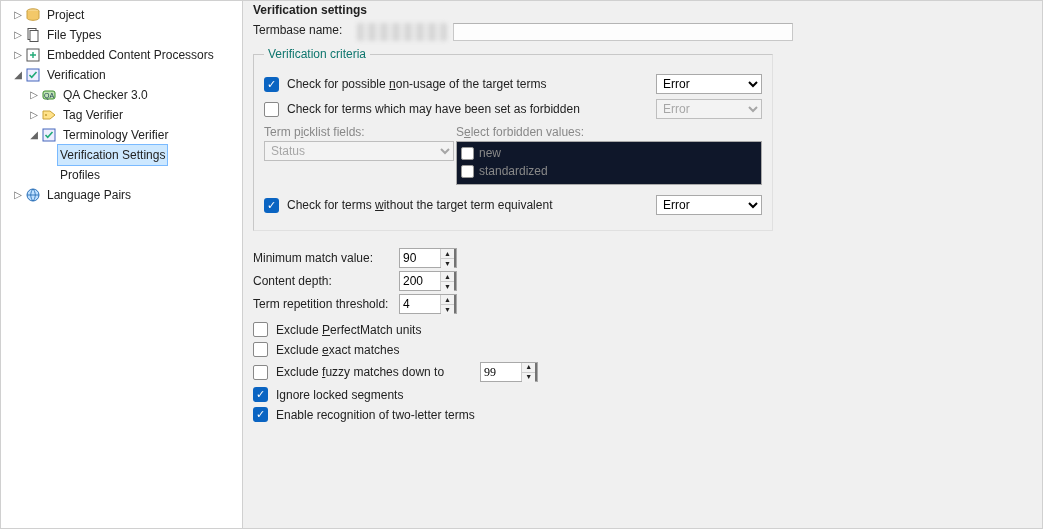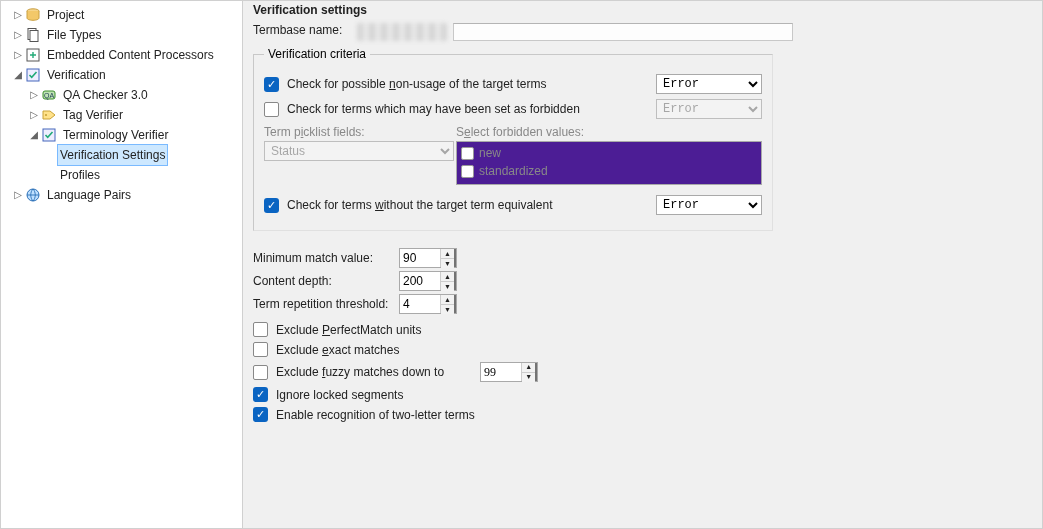--- a/index.html
+++ b/index.html
@@ -85,21 +85,21 @@
   fieldset.group {
     border:1px solid #c8c8c8;
     border-right-color:#e0e0e0;
     border-bottom-color:#e0e0e0;
     padding: 8px 10px 10px 10px;
     margin: 0 0 10px 0;
     width: 520px;
   }
   fieldset.group legend {
     padding: 0 4px;
-    color:#000000;
+    color:#0f766e;
   }
   .row-check {
     display:flex; align-items:center;
     margin: 5px 0;
   }
   .row-check .chk {
     width:15px;height:15px;margin-right:8px;
     display:inline-flex;align-items:center;justify-content:center;
     flex-shrink:0;
   }
@@ -108,36 +108,35 @@
   }
   .row-check .chk.checked {
     border:none; background:#0a64c2; border-radius:3px;
     color:#fff; font-size:11px; line-height:1;
   }
   .row-check .lbltext { flex:1; }
   .mnemonic { text-decoration: underline; }
   .sev-select {
     width:106px;
     margin-left:auto;
-    font-family:Liberation Mono, monospace;
   }
   select, input[type=text] {
     font: inherit;
     height:20px;
     border:1px solid #a9a9a9;
     background:#fff;
     padding:0 2px;
   }
   select[disabled] { color:#888; background:#f5f5f5; }
   .picklist-row { display:flex; gap:2px; margin-top:6px; }
   .picklist-col { flex:1; display:flex; flex-direction:column; }
   .picklist-col label { margin-bottom:2px; }
   .picklist-col .lbl-disabled { color:#888; }
   .forbidden-box {
-    border:1px solid #a9a9a9; background:#4c1d95;
+    border:1px solid #a9a9a9; background:#0f172a;
     height:44px; overflow:auto;
     padding:2px 4px;
     color:#888;
   }
   .forbidden-box .opt {
     display:flex; align-items:center; gap:5px;
     height:18px;
   }
   .forbidden-box .opt .chk {
     width:13px;height:13px;border:1px solid #999;border-radius:2px;background:#fff;

